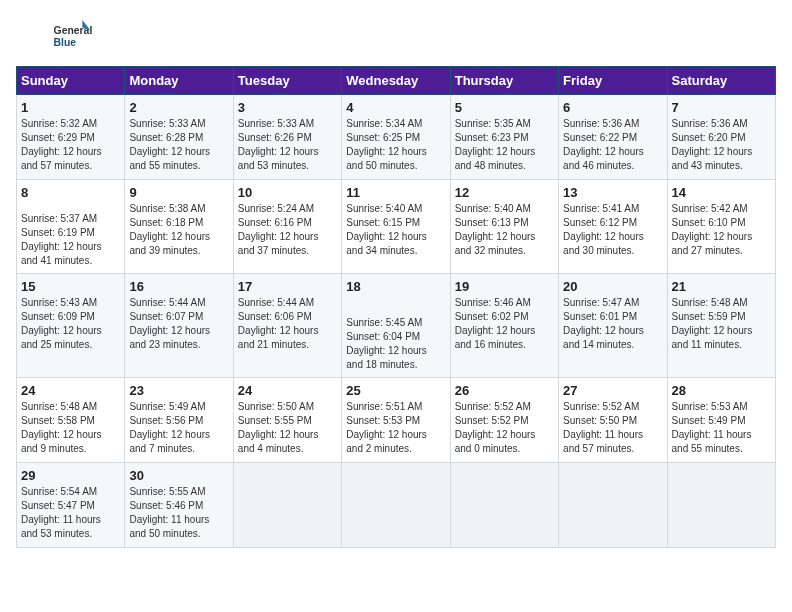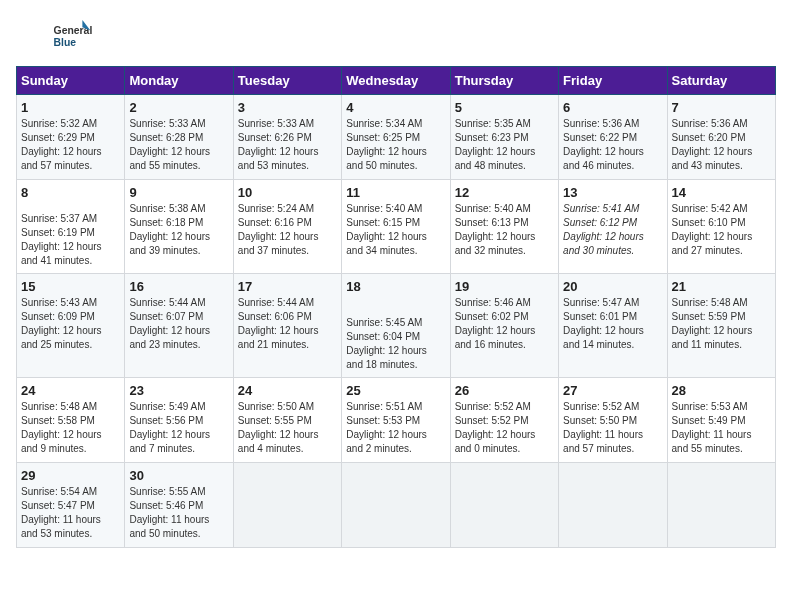--- a/index.html
+++ b/index.html
@@ -198,21 +198,21 @@
         </td>
         <td>
           <span class="day-number">12</span>
           <div class="day-info" style="white-space: pre-line;">Sunrise: 5:40 AM
 Sunset: 6:13 PM
 Daylight: 12 hours
 and 32 minutes.</div>
         </td>
         <td>
           <span class="day-number">13</span>
-          <div class="day-info" style="white-space: pre-line; font-style: italic;">Sunrise: 5:41 AM
+          <div class="day-info" style="white-space: pre-line;">Sunrise: 5:41 AM
 Sunset: 6:12 PM
 Daylight: 12 hours
 and 30 minutes.</div>
         </td>
         <td>
           <span class="day-number">14</span>
           <div class="day-info" style="white-space: pre-line;">Sunrise: 5:42 AM
 Sunset: 6:10 PM
 Daylight: 12 hours
 and 27 minutes.</div>

